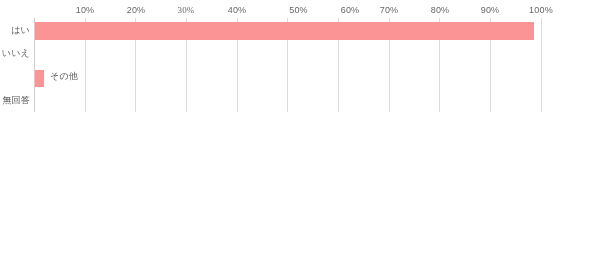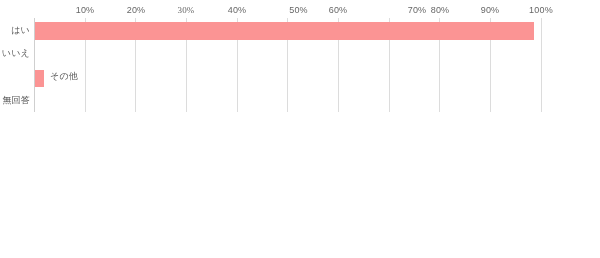--- a/index.html
+++ b/index.html
@@ -89,22 +89,22 @@
     <div class="gridline" style="left:389px;"></div>
     <div class="gridline" style="left:439px;"></div>
     <div class="gridline" style="left:490px;"></div>
     <div class="gridline" style="left:541px;"></div>
 
     <div class="tick-label" style="left:85px;">10%</div>
     <div class="tick-label" style="left:136px;">20%</div>
     <div class="tick-label" style="left:186px;font-family:Liberation Serif, serif;">30%</div>
     <div class="tick-label" style="left:237px;">40%</div>
     <div class="tick-label" style="left:288px;padding-left:21px;">50%</div>
-    <div class="tick-label" style="left:338px;">60%</div>
-    <div class="tick-label" style="left:389px;margin-left:28px;">70%</div>
+    <div class="tick-label" style="left:350px;">60%</div>
+    <div class="tick-label" style="left:389px;">70%</div>
     <div class="tick-label" style="left:440px;">80%</div>
     <div class="tick-label" style="left:490px;">90%</div>
     <div class="tick-label" style="left:541px;">100%</div>
 
     <div class="cat-label-box" style="top:25px;">はい</div>
     <div class="cat-label-box" style="top:48px;">いいえ</div>
     <div class="cat-label-box" style="top:71px;padding-left:48px;">その他</div>
     <div class="cat-label-box" style="top:95px;">無回答</div>
 
     <div class="bar" style="top: 22px; height: 18px; width: 498.888px; background: rgb(251, 148, 148);"></div>

